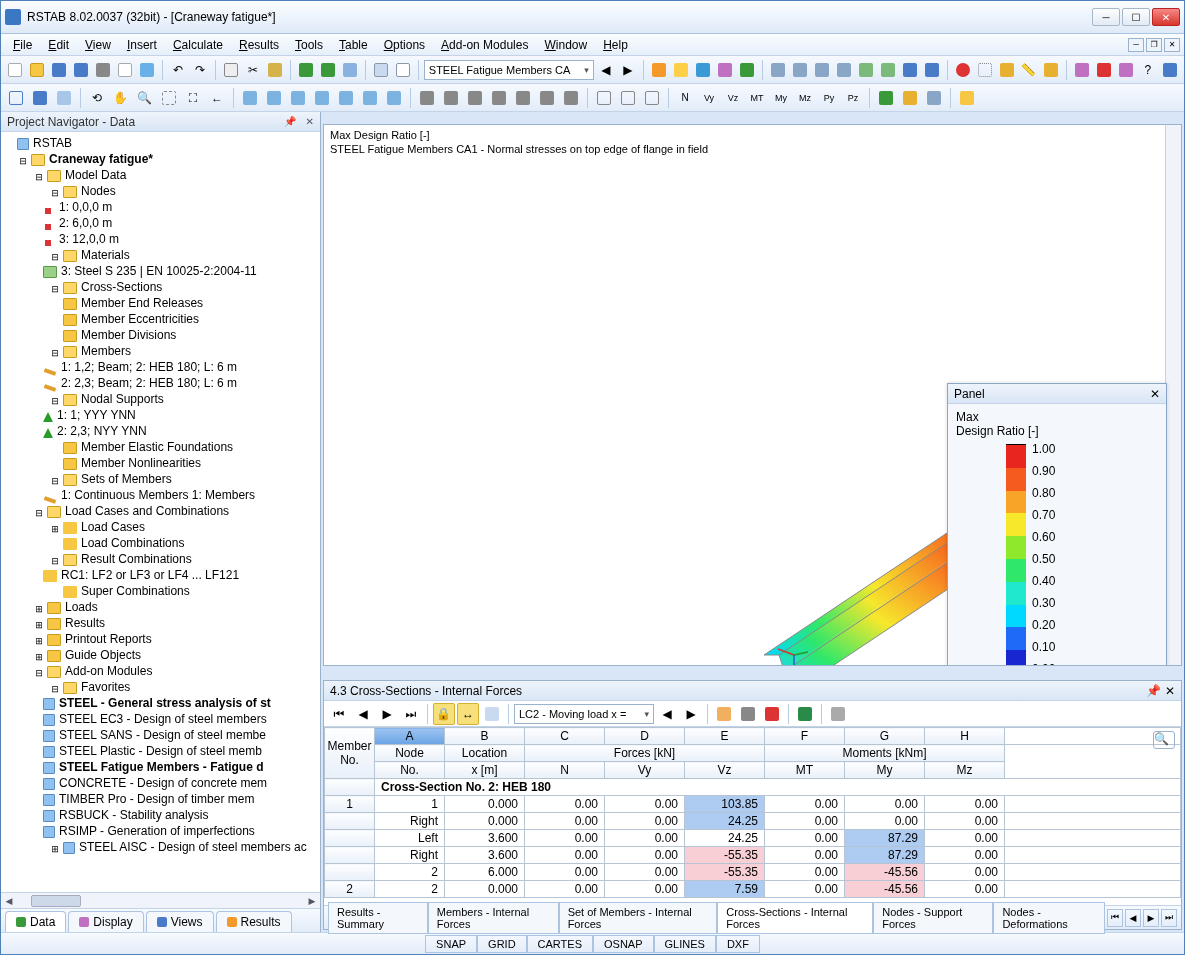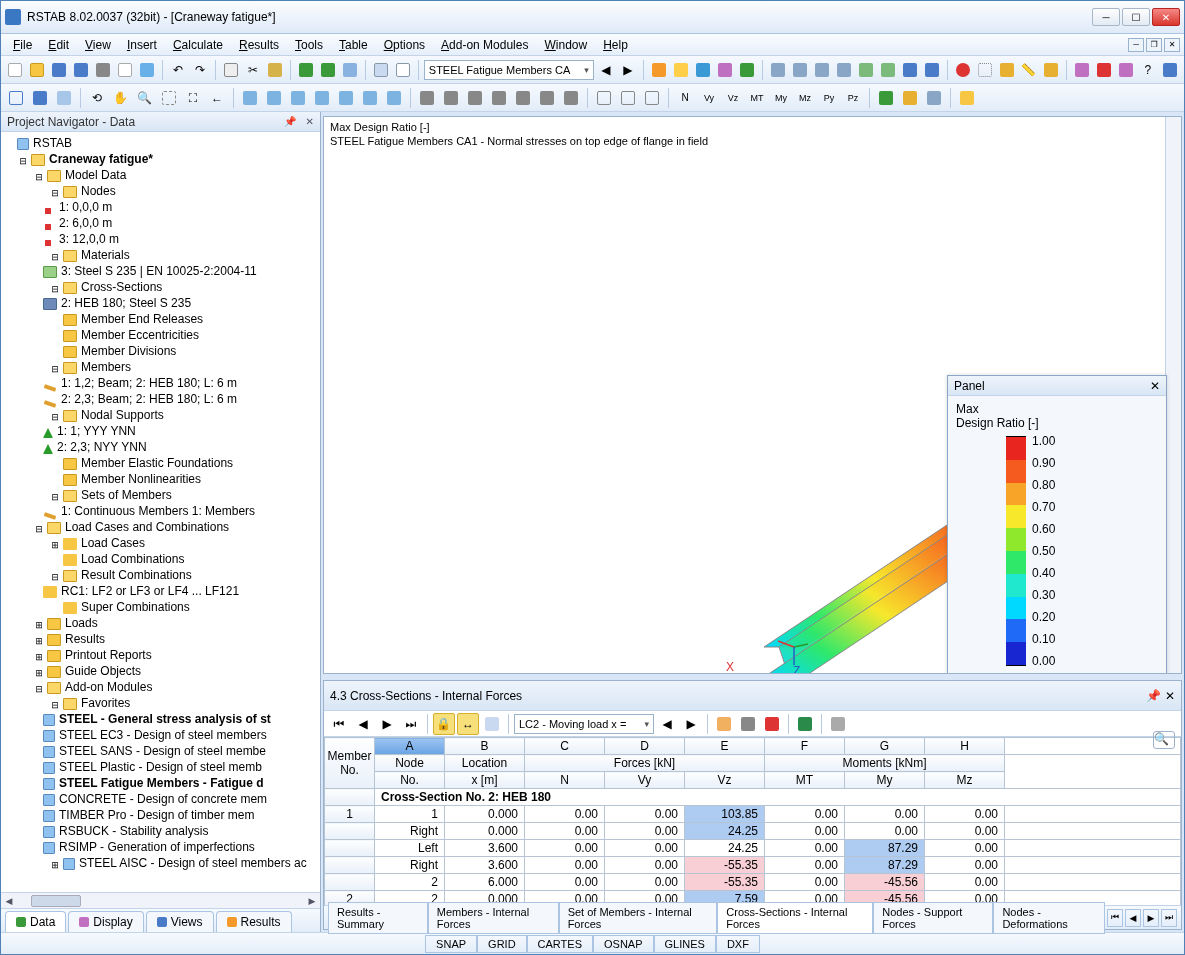--- a/index.html
+++ b/index.html
@@ -49,37 +49,37 @@
   .nav-scroll-x { height:16px; border-top:1px solid #c3d4e8; background:#f0f4fa; position:relative;}
   .nav-scroll-x .thumb { position:absolute; left:30px; top:2px; width:50px; height:12px; background:#cdd9e8; border:1px solid #aab; border-radius:2px;}
   .nav-scroll-x .arrow { position:absolute; top:0; width:16px; height:16px; display:flex; align-items:center; justify-content:center; font-size:9px; color:#556;}
   .nav-scroll-x .arrow.l{left:0;} .nav-scroll-x .arrow.r{right:0;}
   .nav-tabs { height:24px; display:flex; align-items:flex-end; gap:2px; padding:0 4px; background:linear-gradient(#f6faff,#e2ecf8); border-top:1px solid #c3d4e8;}
   .nav-tab { padding:3px 10px; border:1px solid #aac4e2; border-bottom:none; background:#f4f8fd; border-radius:4px 4px 0 0; display:flex; align-items:center; gap:4px; cursor:pointer; font-size:11px;}
   .nav-tab.active { background:#fff; }
   .nav-tab .dot { width:10px; height:10px; border-radius:2px;}
 
   .content { flex:1; display:flex; flex-direction:column; min-width:0; min-height:0;}
-  .viewport { flex:1; background:#fff; position:relative; border:1px solid #9bb2cc; margin:4px 2px; min-height:0; overflow:hidden;}
+  .viewport { flex:1; background:#fff; position:relative; border:1px solid #9bb2cc; margin:12px 2px; min-height:0; overflow:hidden;}
   .vp-text { position:absolute; left:6px; font-size:11px; color:#000; }
   .beam-wrap { position:absolute; left:370px; top:60px; width:790px; height:570px; }
 
   .legend-panel { position:absolute; right:14px; top:258px; width:220px; background:#f4f8fd; border:1px solid #8aa6c6; box-shadow:0 0 4px rgba(0,0,0,.15);}
   .legend-title { height:20px; display:flex; align-items:center; padding:0 6px; background:linear-gradient(#eef4fb,#d9e6f5); border-bottom:1px solid #c3d4e8;}
   .legend-title .x { margin-left:auto; cursor:pointer;}
   .legend-body { padding:6px 8px; font-size:11px; }
   .legend-scale { display:flex; gap:6px; margin:6px 0 6px 50px;}
   .legend-bar { width:20px; height:230px; display:flex; flex-direction:column;}
   .legend-bar div { flex:1; }
   .legend-labels { display:flex; flex-direction:column; justify-content:space-between; height:234px; margin-top:-2px; font-size:11px;}
   .legend-stats { border-top:1px solid #c3d4e8; border-bottom:1px solid #c3d4e8; margin:6px 0; padding:4px 0 4px 50px; font-size:11px;}
 
   
   .dock { height:250px; display:flex; flex-direction:column; margin:2px; border:1px solid #9bb2cc; background:#fff; }
-  .dock-title { height:30px; padding:0 6px; font-size:11px; display:flex; align-items:center; background:linear-gradient(#eef4fb,#d9e6f5); border-bottom:1px solid #c3d4e8;}
+  .dock-title { height:20px; padding:0 6px; font-size:11px; display:flex; align-items:center; background:linear-gradient(#eef4fb,#d9e6f5); border-bottom:1px solid #c3d4e8;}
   .dock-title .pin { margin-left:auto;}
   .dock-toolbar { height:26px; display:flex; align-items:center; gap:2px; padding:0 4px; border-bottom:1px solid #c3d4e8;}
   .grid { flex:1; overflow:auto; font-size:11px;}
   table.data { border-collapse:collapse; width:100%; table-layout:fixed;}
   table.data th, table.data td { border:1px solid #b7c4d3; text-align:center; padding:1px 2px; height:15px; background:#fff;}
   table.data th { background:linear-gradient(#fdfeff,#e9f0f9); font-weight:normal;}
   table.data th.colA { background:linear-gradient(#9dc4f2,#6aa4e4); color:#000;}
   table.data td.row-hdr { background:linear-gradient(#fdfeff,#e9f0f9);}
   table.data td.section { text-align:left; font-weight:bold; padding-left:6px;}
   table.data td.hl-b { background:#aeccf2;}
@@ -404,25 +404,20 @@
           </div>
           <div class="tree-row ind4">
             <span class="twist none">▸</span>
             <span class="icon mat"></span>
             <span class="label">3: Steel S 235 | EN 10025-2:2004-11</span>
           </div>
           <div class="tree-row ind3">
             <span class="twist">⊟</span>
             <span class="icon folder-open"></span>
             <span class="label">Cross-Sections</span>
-          </div>
-          <div class="tree-row ind4">
-            <span class="twist none">▸</span>
-            <span class="icon cs"></span>
-            <span class="label">2: HEB 180; Steel S 235</span>
           </div>
           <div class="tree-row ind3">
             <span class="twist none">▸</span>
             <span class="icon folder"></span>
             <span class="label">Member End Releases</span>
           </div>
           <div class="tree-row ind3">
             <span class="twist none">▸</span>
             <span class="icon folder"></span>
             <span class="label">Member Eccentricities</span>

